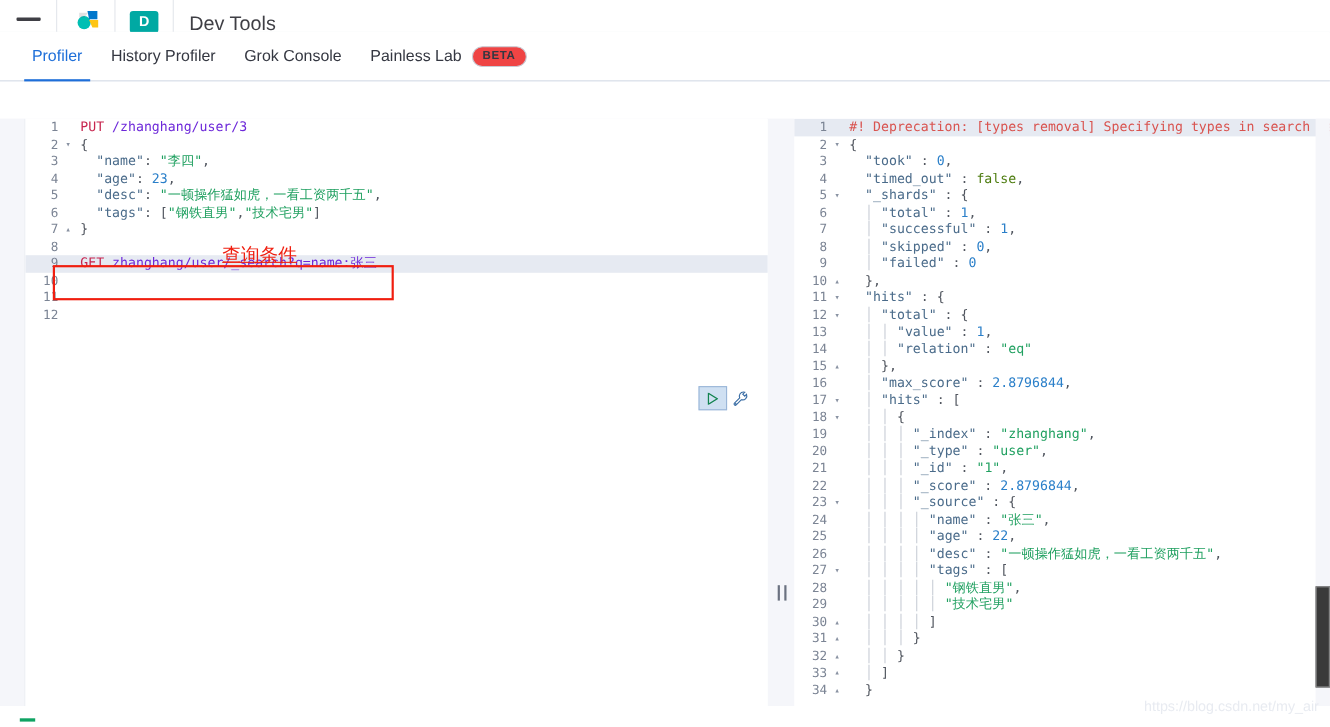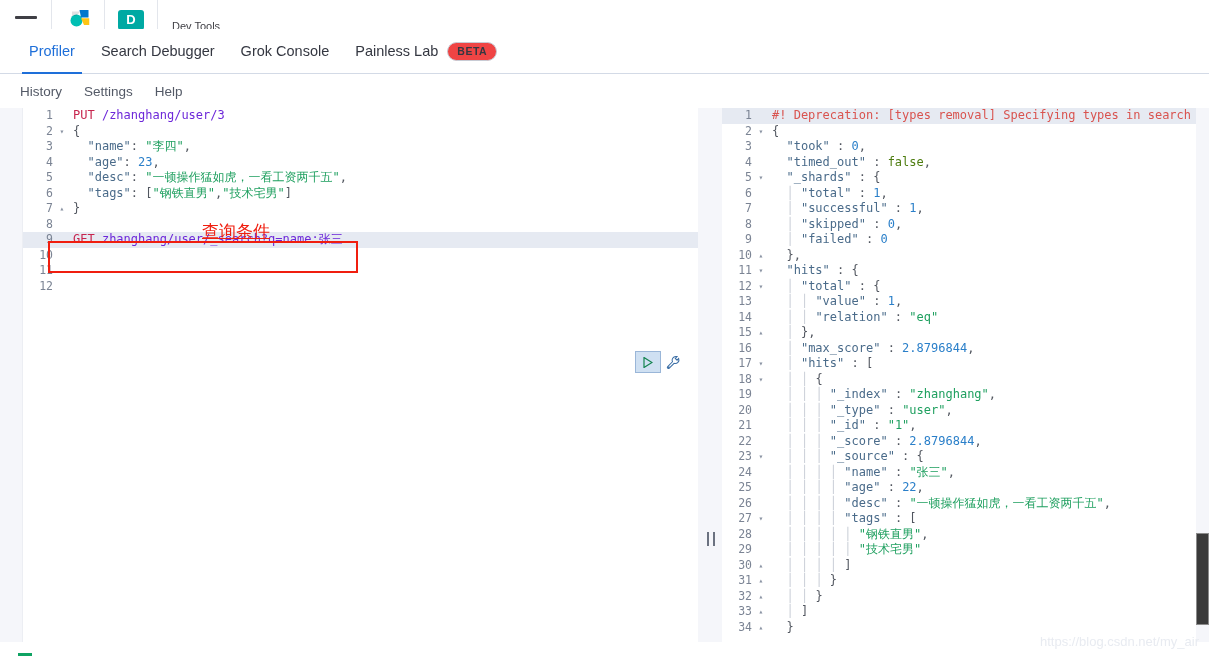--- a/index.html
+++ b/index.html
@@ -31,21 +31,21 @@
   .tb-burger { width: 52px; }
   .tb-burger .bar {
     width: 22px; height: 3px; background: #3f3f45; border-radius: 1px;
     position: relative; top: 3px;
   }
   .tb-logo { width: 53px; }
   .tb-app  { width: 53px; }
   .tb-title {
     display: flex; align-items: center;
     padding-left: 14px;
-    font-size: 11px; color: #3f3f45;
+    font-size: 18px; color: #3f3f45;
     position: relative; top: 3px; text-align: right;
   }
   .elastic-logo { position: relative; width: 26px; height: 24px; top: 4px; }
   .app-badge {
     width: 26px; height: 20px; border-radius: 3px;
     background: #00a9a3; color: #ffffff;
     font-size: 13px; font-weight: bold;
     display: flex; align-items: center; justify-content: center;
     position: relative; top: 5px;
   }
@@ -264,36 +264,31 @@
       <div class="app-badge">D</div>
     </div>
     <div class="tb-title">Dev Tools</div>
   </div>
 
   <div class="tabbar">
     <div class="tab active">
       <span>Profiler</span>
     </div>
     <div class="tab">
-      <span>Search Debugger</span>
+      <span>History Profiler</span>
     </div>
     <div class="tab">
       <span>Grok Console</span>
     </div>
     <div class="tab">
       <span>Painless Lab</span>
       <span class="beta-pill">BETA</span>
     </div>
   </div>
 
-  <div class="subnav">
-    <div class="subnav-item">History</div>
-    <div class="subnav-item">Settings</div>
-    <div class="subnav-item">Help</div>
-  </div>
 
   <div class="editor-area">
     <div class="left-rail"></div>
     <div class="panel-right-bg"></div>
 
     <div class="panel panel-left">
       <div class="code" id="request-code"><div class="line"><span class="gutter">1</span><span class="fold"></span><span class="content"><span class="k-method">PUT</span><span class="k-url"> /zhanghang/user/3</span></span></div><div class="line"><span class="gutter">2</span><span class="fold">▾</span><span class="content"><span class="k-punct">{</span></span></div><div class="line"><span class="gutter">3</span><span class="fold"></span><span class="content"><span>  </span><span class="k-key">"name"</span><span class="k-punct">: </span><span class="k-str">"李四"</span><span class="k-punct">,</span></span></div><div class="line"><span class="gutter">4</span><span class="fold"></span><span class="content"><span>  </span><span class="k-key">"age"</span><span class="k-punct">: </span><span class="k-num">23</span><span class="k-punct">,</span></span></div><div class="line"><span class="gutter">5</span><span class="fold"></span><span class="content"><span>  </span><span class="k-key">"desc"</span><span class="k-punct">: </span><span class="k-str">"一顿操作猛如虎，一看工资两千五"</span><span class="k-punct">,</span></span></div><div class="line"><span class="gutter">6</span><span class="fold"></span><span class="content"><span>  </span><span class="k-key">"tags"</span><span class="k-punct">: [</span><span class="k-str">"钢铁直男"</span><span class="k-punct">,</span><span class="k-str">"技术宅男"</span><span class="k-punct">]</span></span></div><div class="line"><span class="gutter">7</span><span class="fold">▴</span><span class="content"><span class="k-punct">}</span></span></div><div class="line"><span class="gutter">8</span><span class="fold"></span><span class="content"></span></div><div class="line hl"><span class="gutter">9</span><span class="fold"></span><span class="content"><span class="k-method">GET</span><span class="k-url"> zhanghang/user/_search?q=name:张三</span></span></div><div class="line"><span class="gutter">10</span><span class="fold"></span><span class="content"></span></div><div class="line"><span class="gutter">11</span><span class="fold"></span><span class="content"></span></div><div class="line"><span class="gutter">12</span><span class="fold"></span><span class="content"></span></div></div>
     </div>
 
     <div class="panel panel-right">

